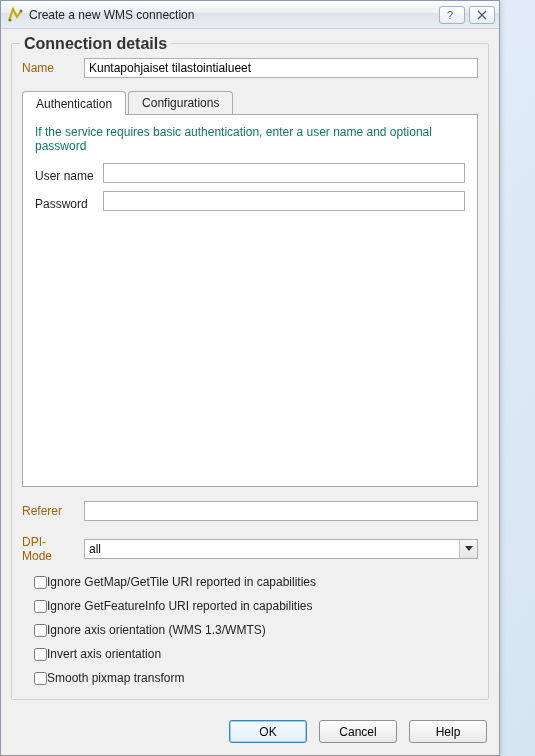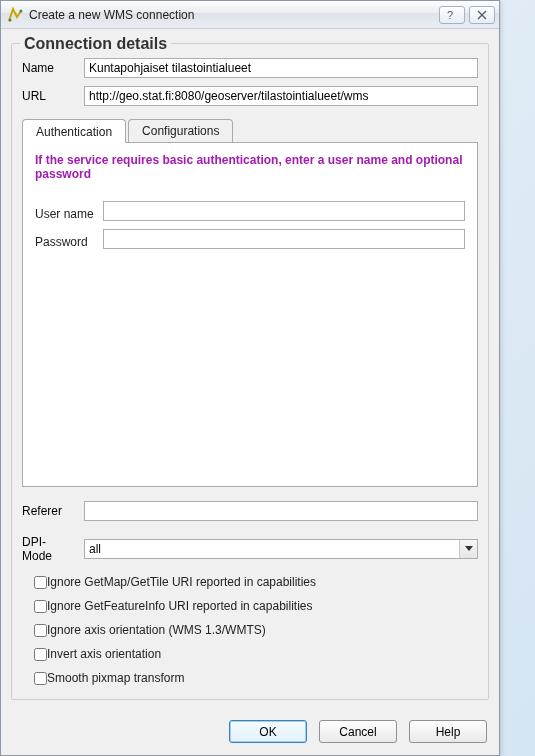--- a/index.html
+++ b/index.html
@@ -61,21 +61,21 @@
     padding: 0 4px;
     font-weight: bold;
     color:#333;
     font-size:16px;
   }
   .row {
     display:flex; align-items:center;
     margin: 4px 0;
     gap: 8px;
   }
-  .row label.field-label { width: 54px; color:#000000; }
+  .row label.field-label { width: 54px; color:#a16207; }
   input[type=text], .select {
     flex:1;
     height: 20px;
     border: 1px solid #abadb3;
     background:#fff;
     padding: 2px 4px;
     font: inherit;
     border-radius: 0;
   }
   .tabs {
@@ -100,21 +100,21 @@
     padding-top: 5px;
   }
   .tabpane {
     border: 1px solid #aaa;
     background:#fff;
     flex:1;
     padding: 10px 12px;
     display:flex; flex-direction:column;
     gap:8px;
   }
-  .tabpane .desc { color:#a21caf; margin-bottom:12px;font-weight:bold; }
+  .tabpane .desc { color:#0f766e; margin-bottom:2px; }
   .auth-row { display:flex; align-items:flex-end; gap:8px; }
   .auth-row label { width: 60px; }
   .auth-spacer { flex:1; }
   .below-tabs { margin-top: 10px; display:flex; flex-direction:column; gap:6px; }
   .select-wrap { position:relative; flex:1; display:flex; }
   .select {
     appearance:none; -webkit-appearance:none;
     padding-right: 22px;
   }
   .select-arrow {
@@ -174,24 +174,20 @@
   </div>
 
   <div class="content">
     <div class="group">
       <span class="group-title">Connection details</span>
 
       <div class="row">
         <label class="field-label">Name</label>
         <input type="text" value="Kuntapohjaiset tilastointialueet" style="">
       </div>
-      <div class="row">
-        <label class="field-label">URL</label>
-        <input type="text" value="http://geo.stat.fi:8080/geoserver/tilastointialueet/wms" style="">
-      </div>
 
       <div class="tabs">
         <div class="tabbar">
           <div class="tab active">
             <span>Authentication</span>
           </div>
           <div class="tab">
             <span>Configurations</span>
           </div>
         </div>

